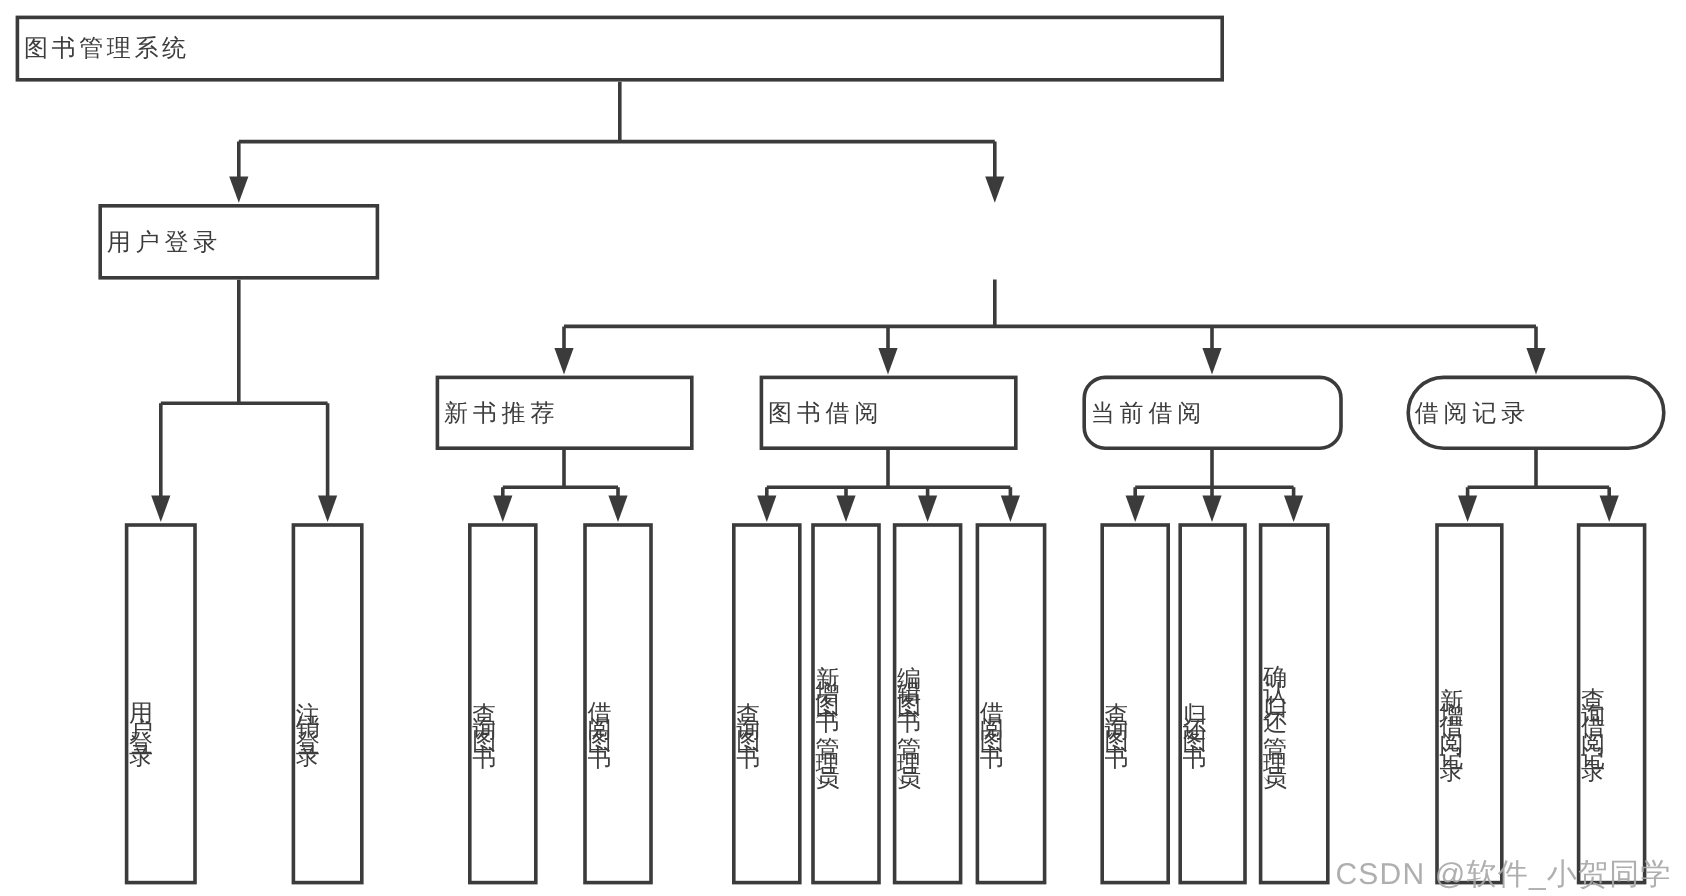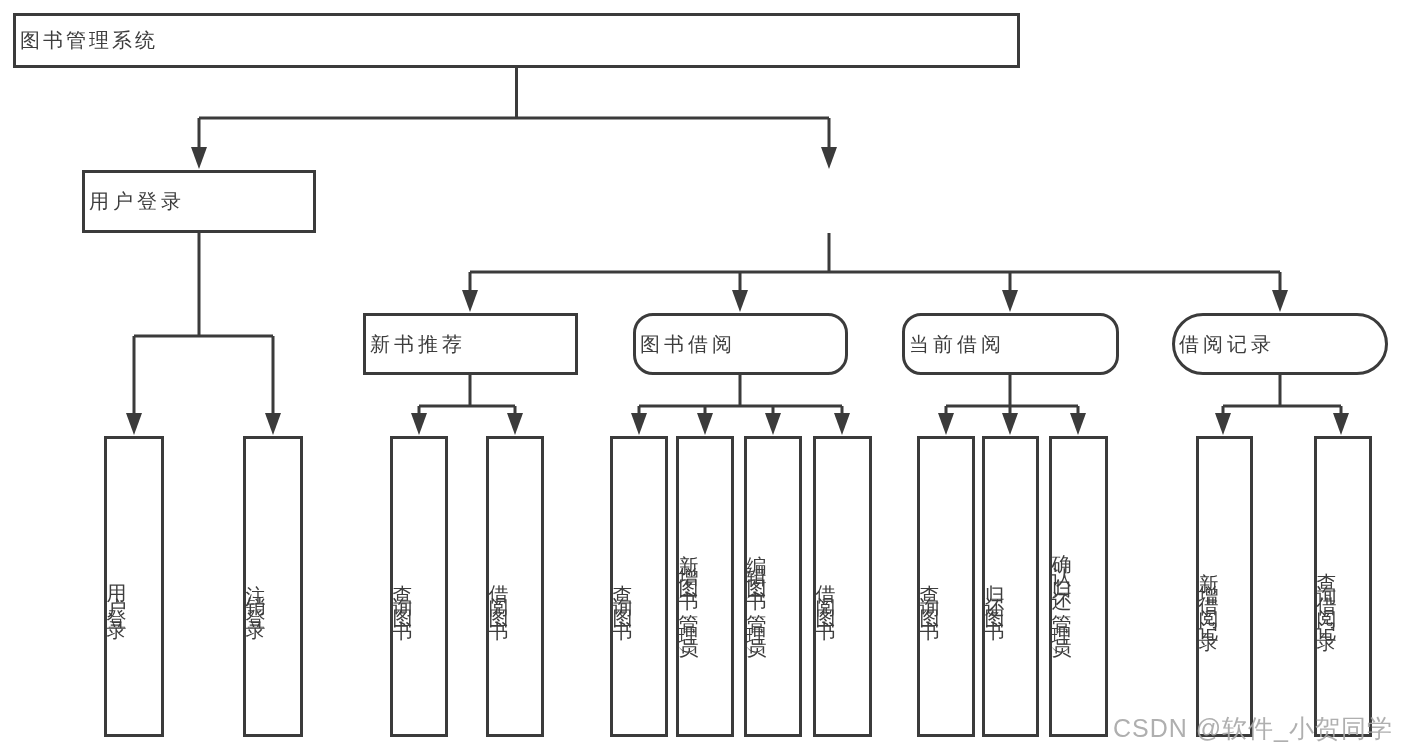--- a/index.html
+++ b/index.html
@@ -108,21 +108,21 @@
     <span class="h-label">图书管理系统</span>
   </div>
 
   <div class="node" style="left:82px; top:170px; width:234px; height:63px;">
     <span class="h-label">用户登录</span>
   </div>
 
   <div class="node" style="left:363px; top:313px; width:215px; height:62px;">
     <span class="h-label">新书推荐</span>
   </div>
-  <div class="node" style="left:633px; top:313px; width:215px; height:62px;border-radius:20px;">
+  <div class="node" style="left:633px; top:313px; width:215px; height:62px;">
     <span class="h-label">图书借阅</span>
   </div>
   <div class="node" style="left:902px; top:313px; width:217px; height:62px;border-radius:19px;">
     <span class="h-label">当前借阅</span>
   </div>
   <div class="node" style="left:1172px; top:313px; width:216px; height:62px;border-radius:31px;">
     <span class="h-label">借阅记录</span>
   </div>
 
   <div class="node" style="left:104px; top:436px; width:60px; height:301px;">

